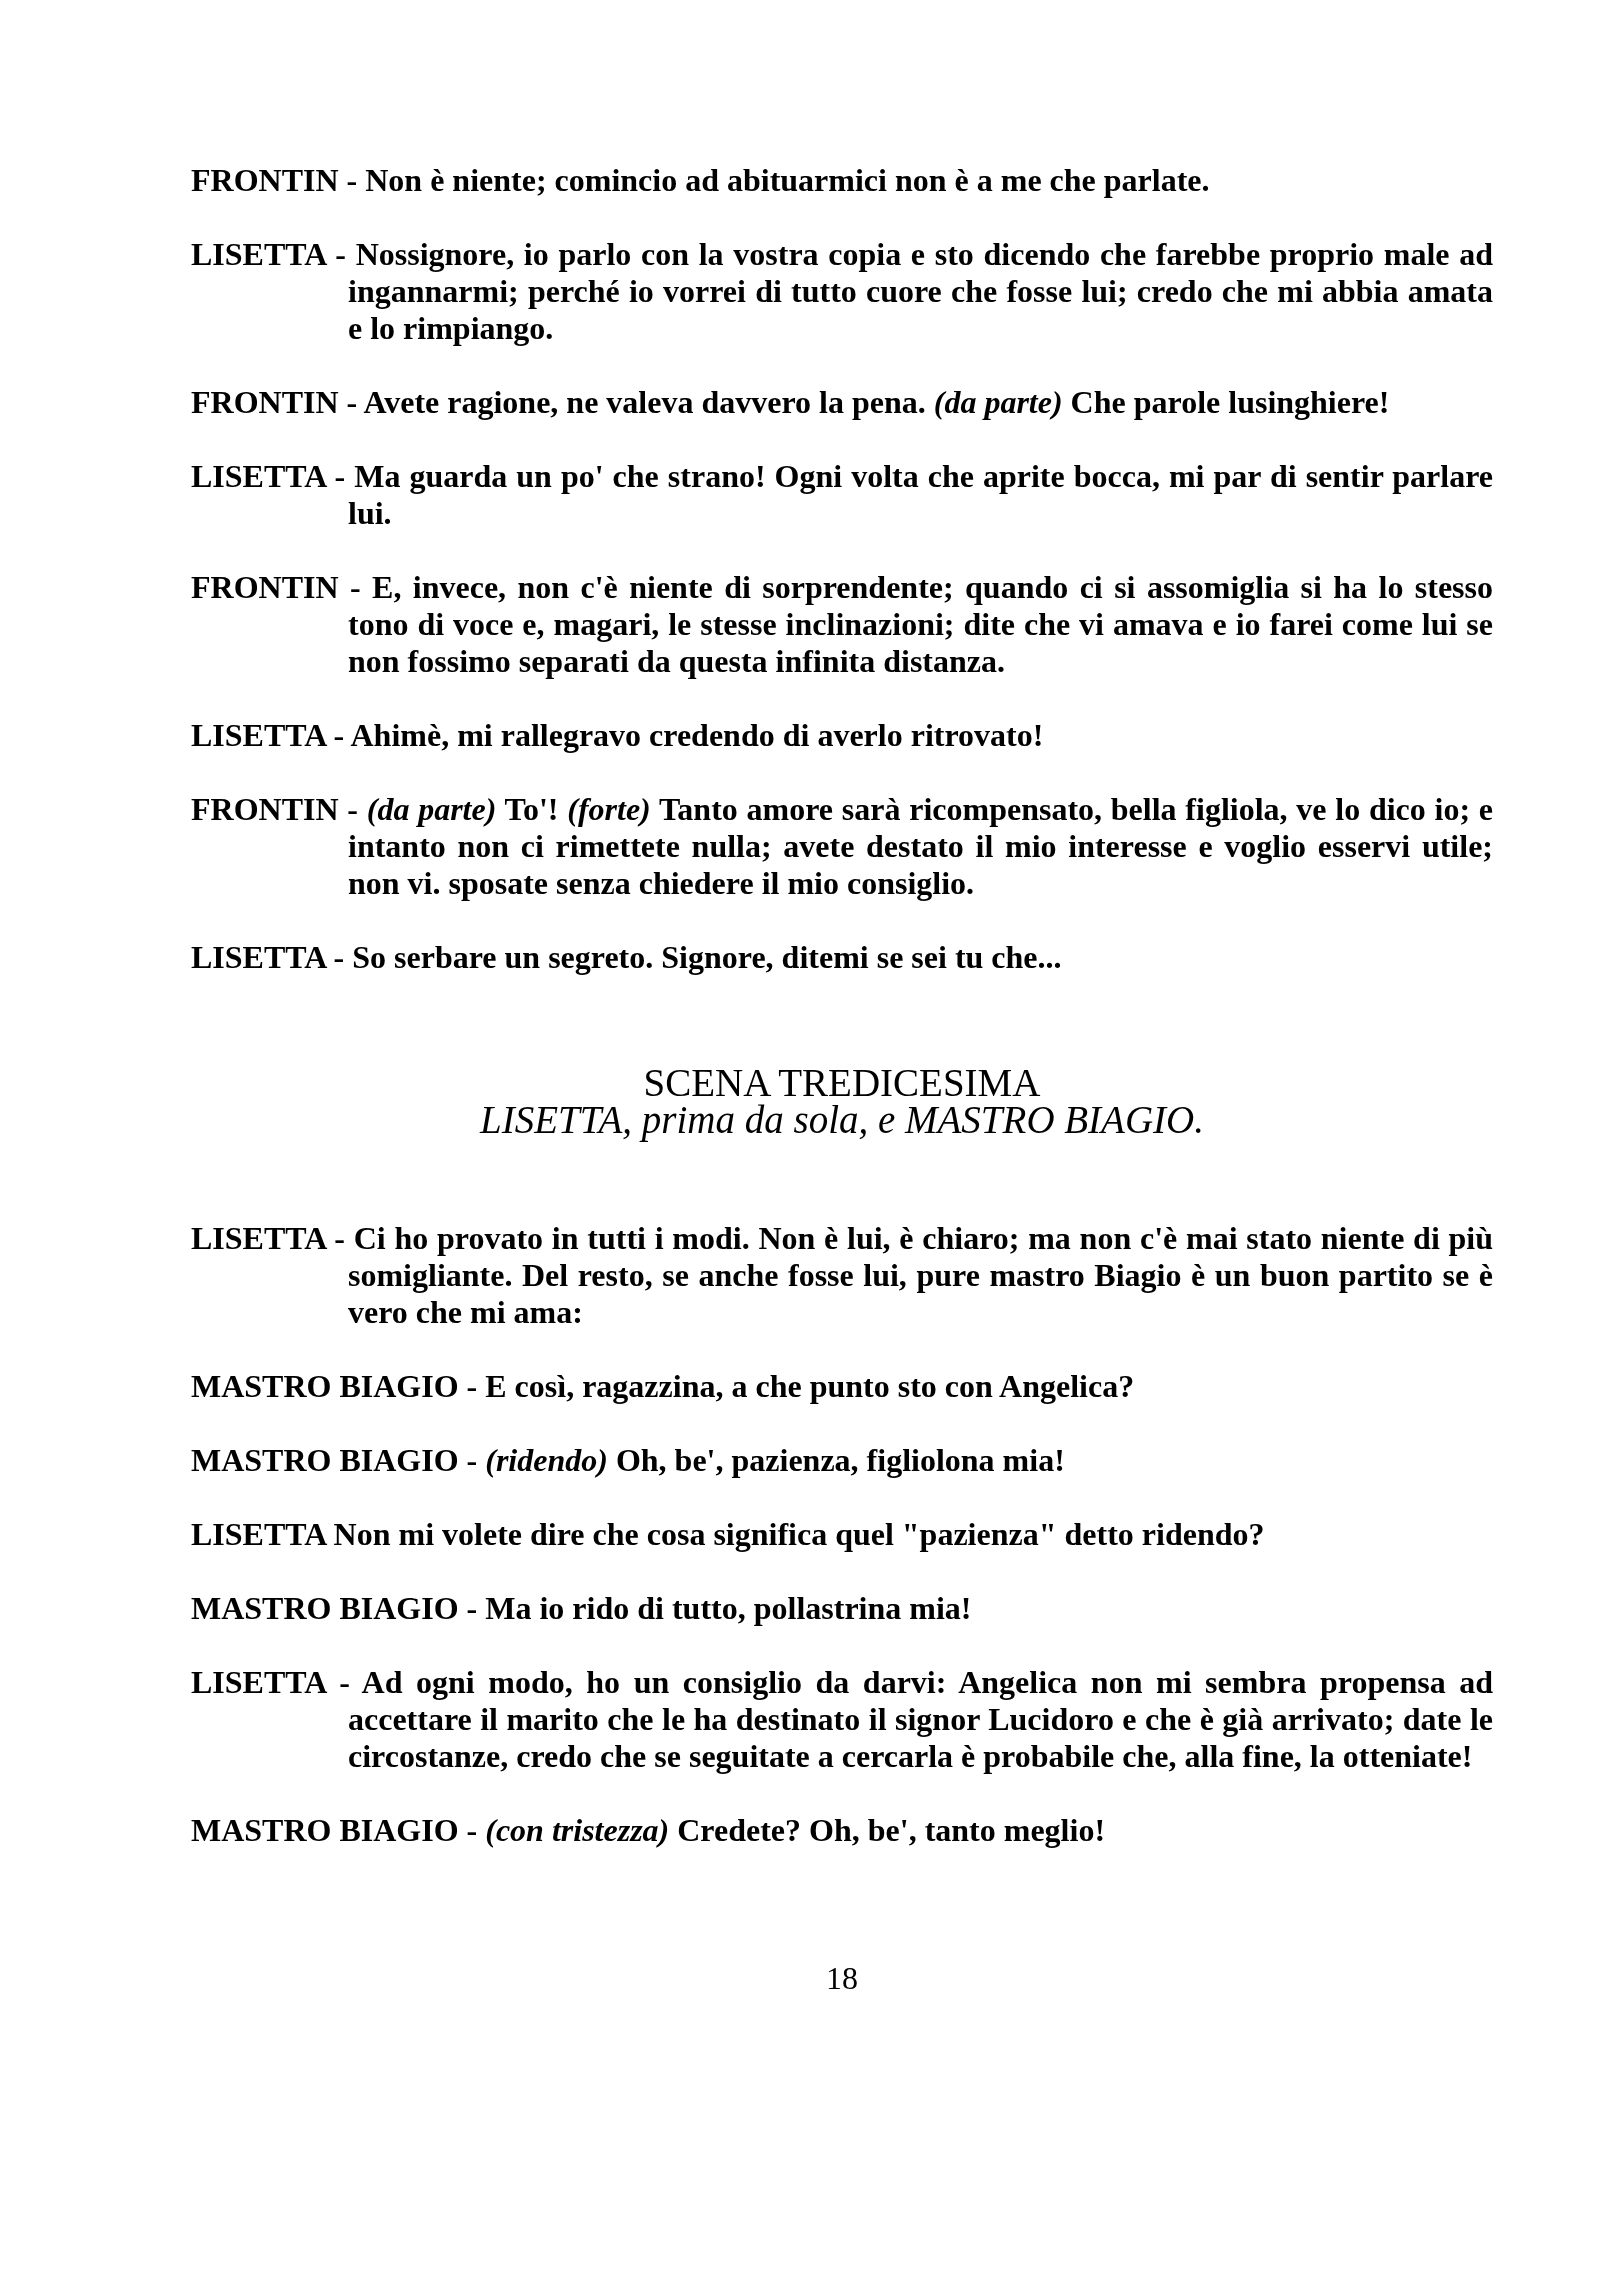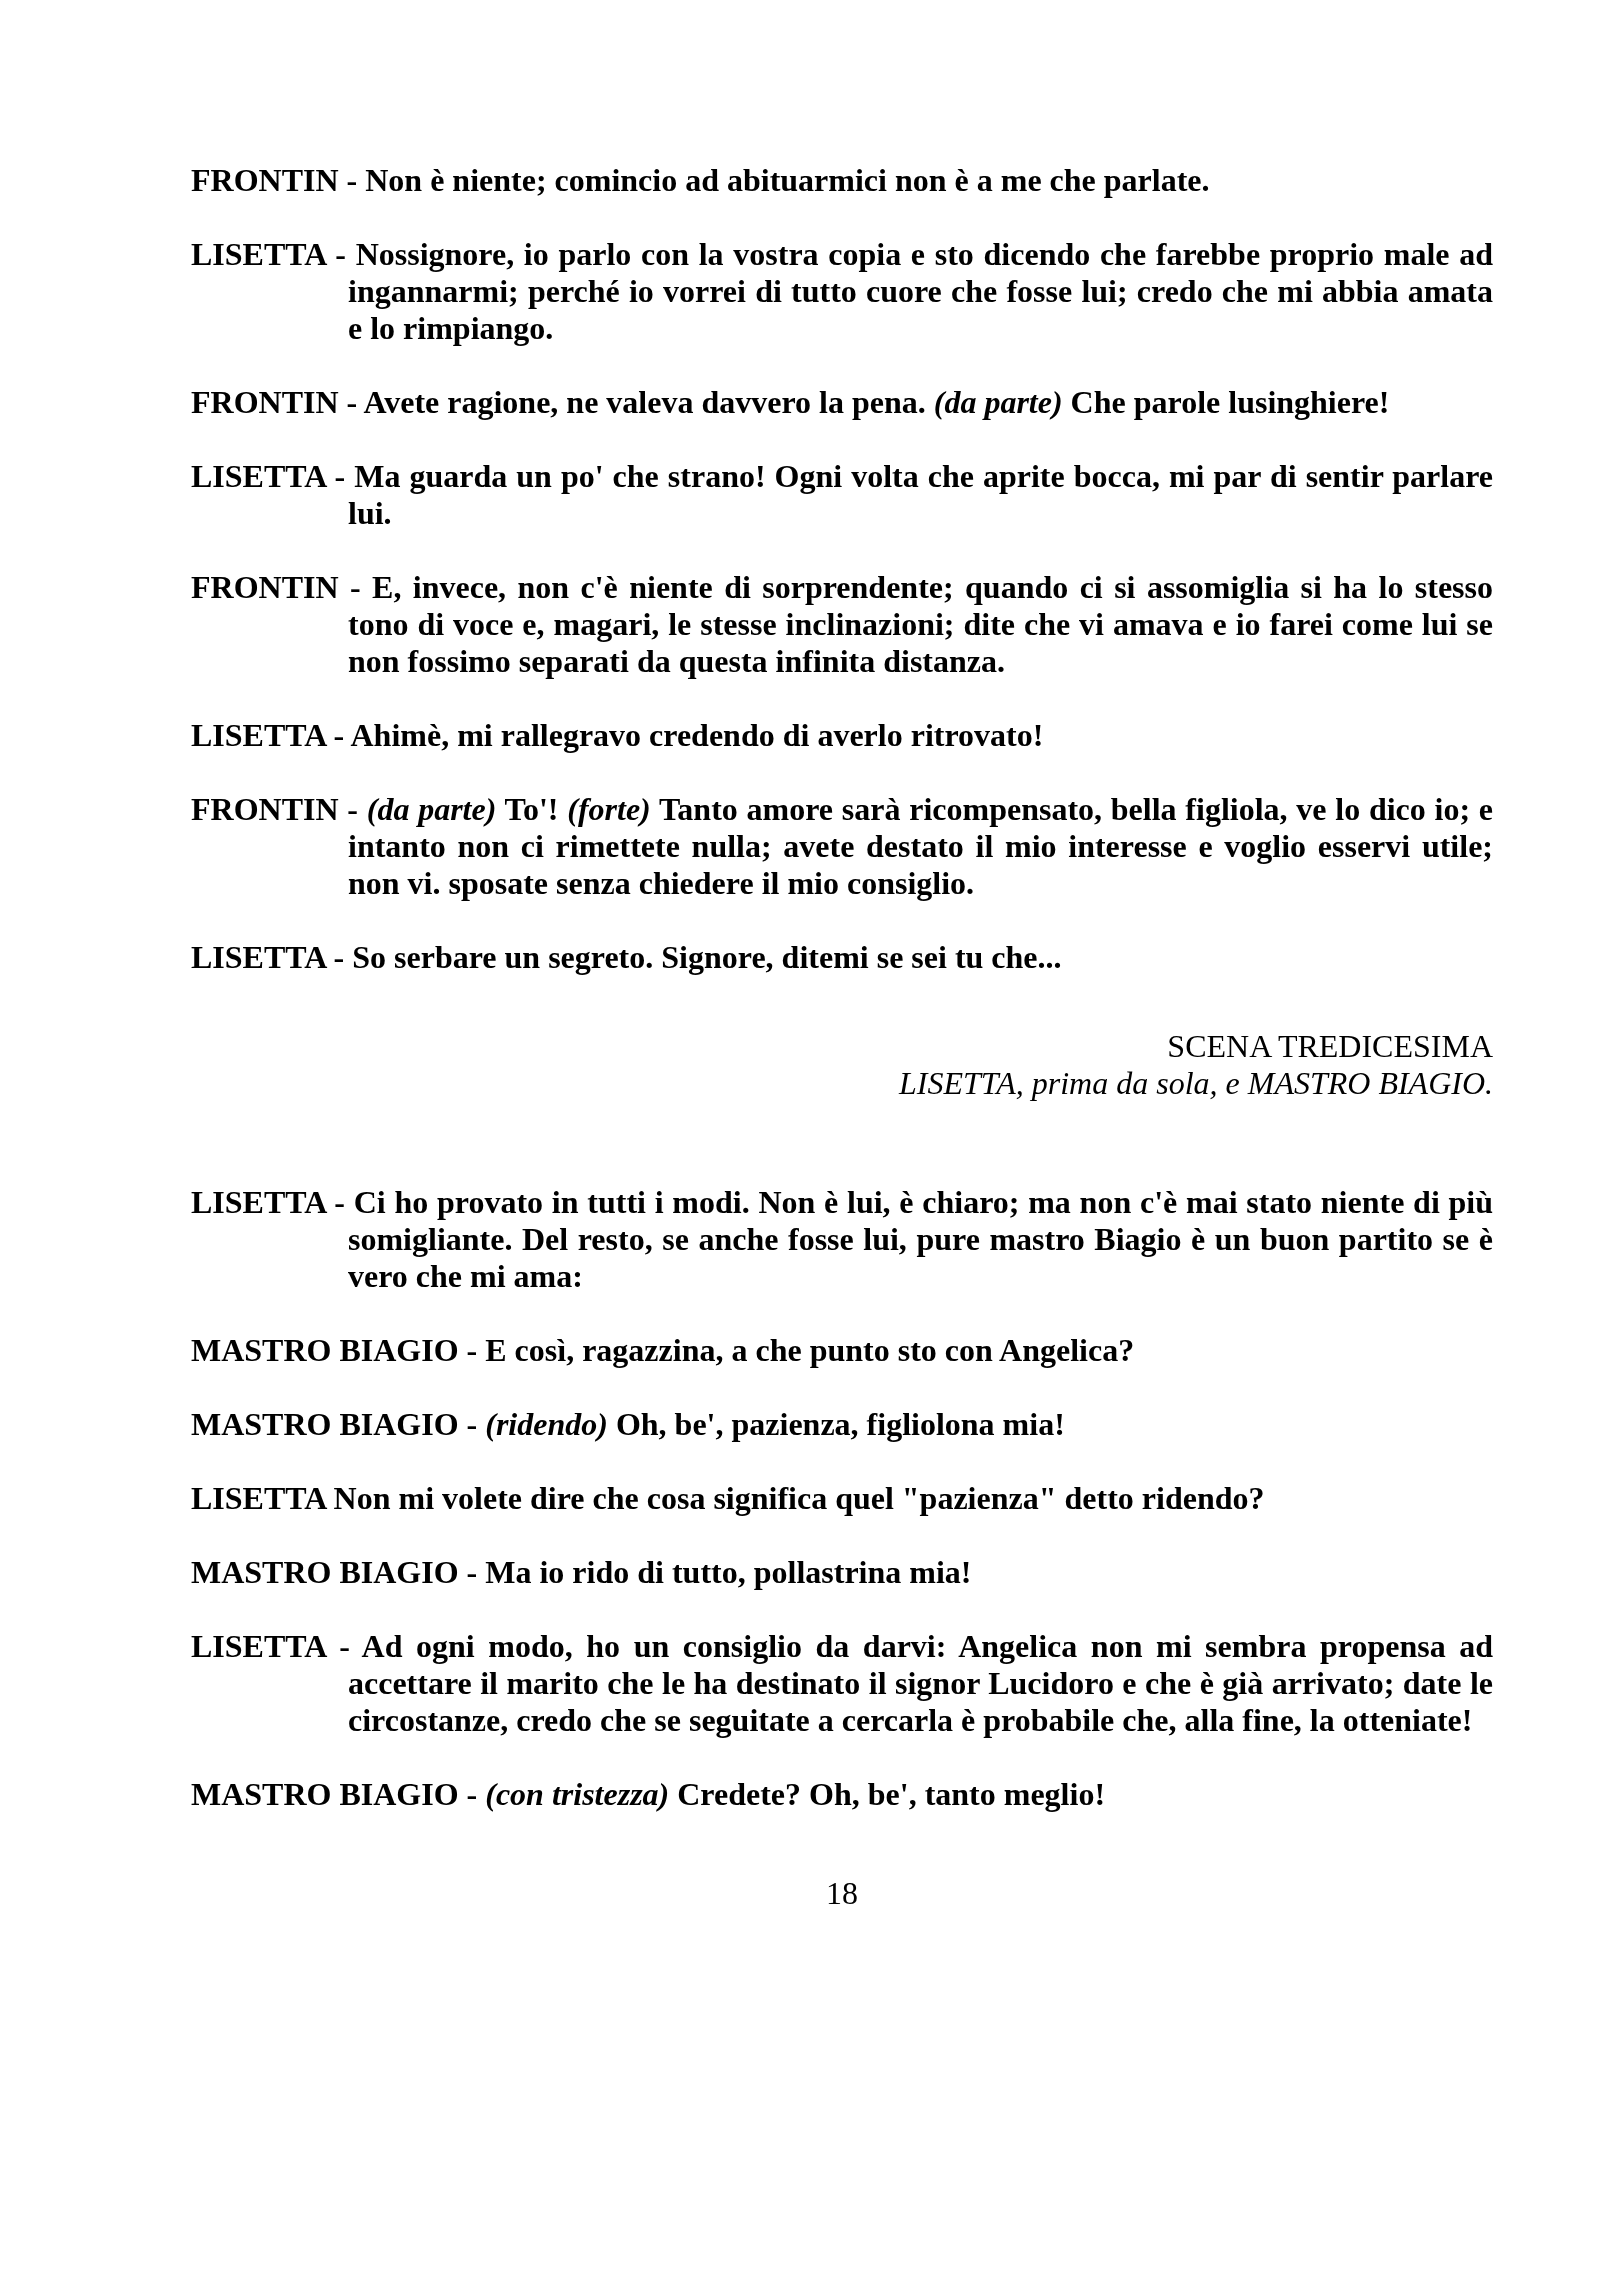--- a/index.html
+++ b/index.html
@@ -19,29 +19,29 @@
     font-size:32px;
     line-height:37px;
     margin:0 0 37px 0;
     text-align:justify;
     padding-left:157px;
     text-indent:-157px;
     font-weight:bold;
   }
   .italic { font-style:italic; }
   .scene-head {
-    margin-top:52px;
+    margin-top:88px;
     margin-bottom:82px;
-    text-align:right;
-    font-size:32px;
+    text-align:center;
+    font-size:39px;
     line-height:37px;
   }
   .scene-head .sub { font-style:italic; }
   .footer {
-    margin-top:62px;
+    margin-top:111px;
     text-align:center;
     font-size:32px;
     line-height:37px;
   }
 </style>
 </head>
 <body>
 
 <div class="content">
 

